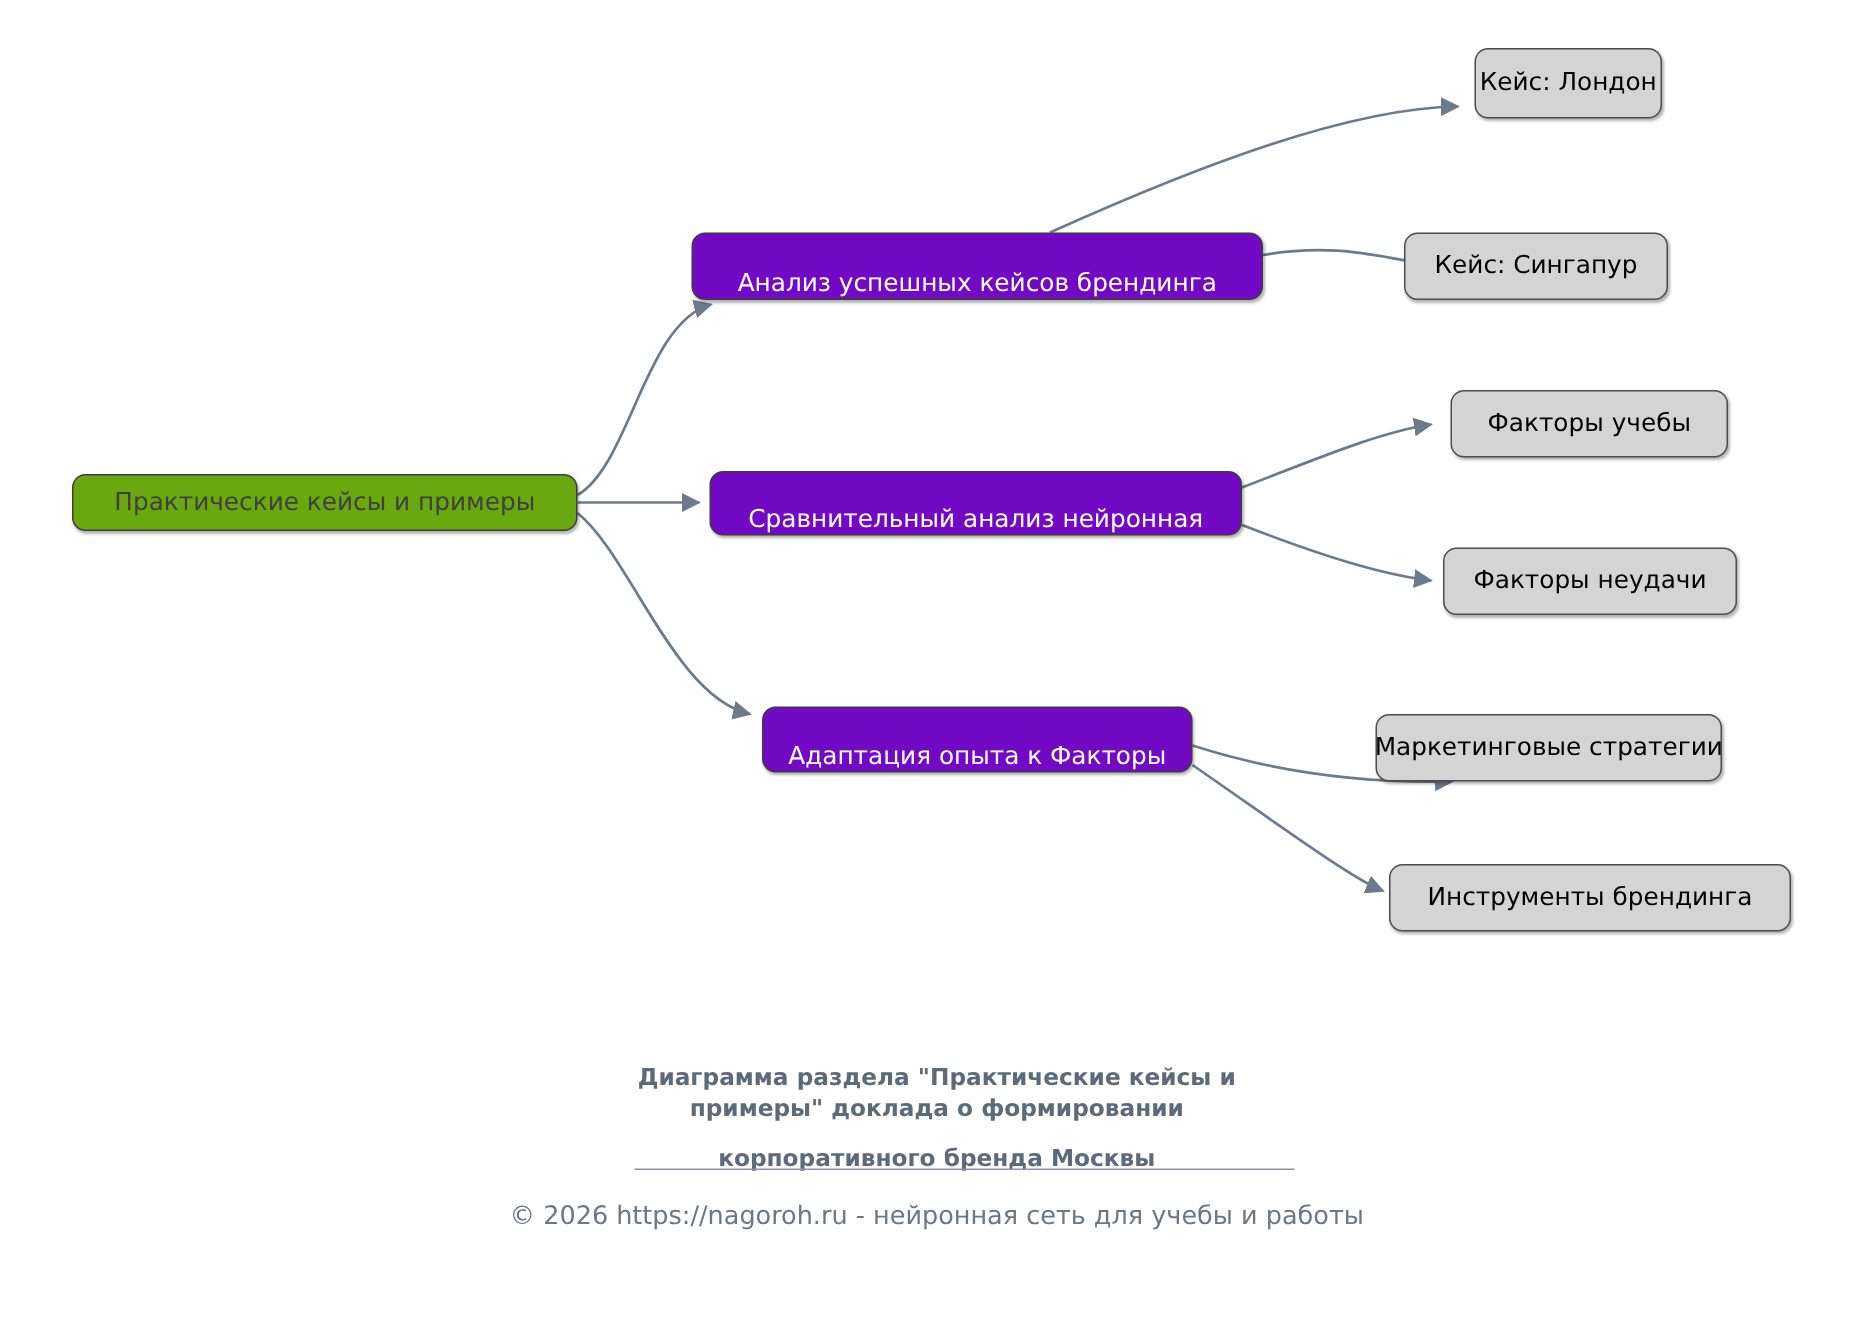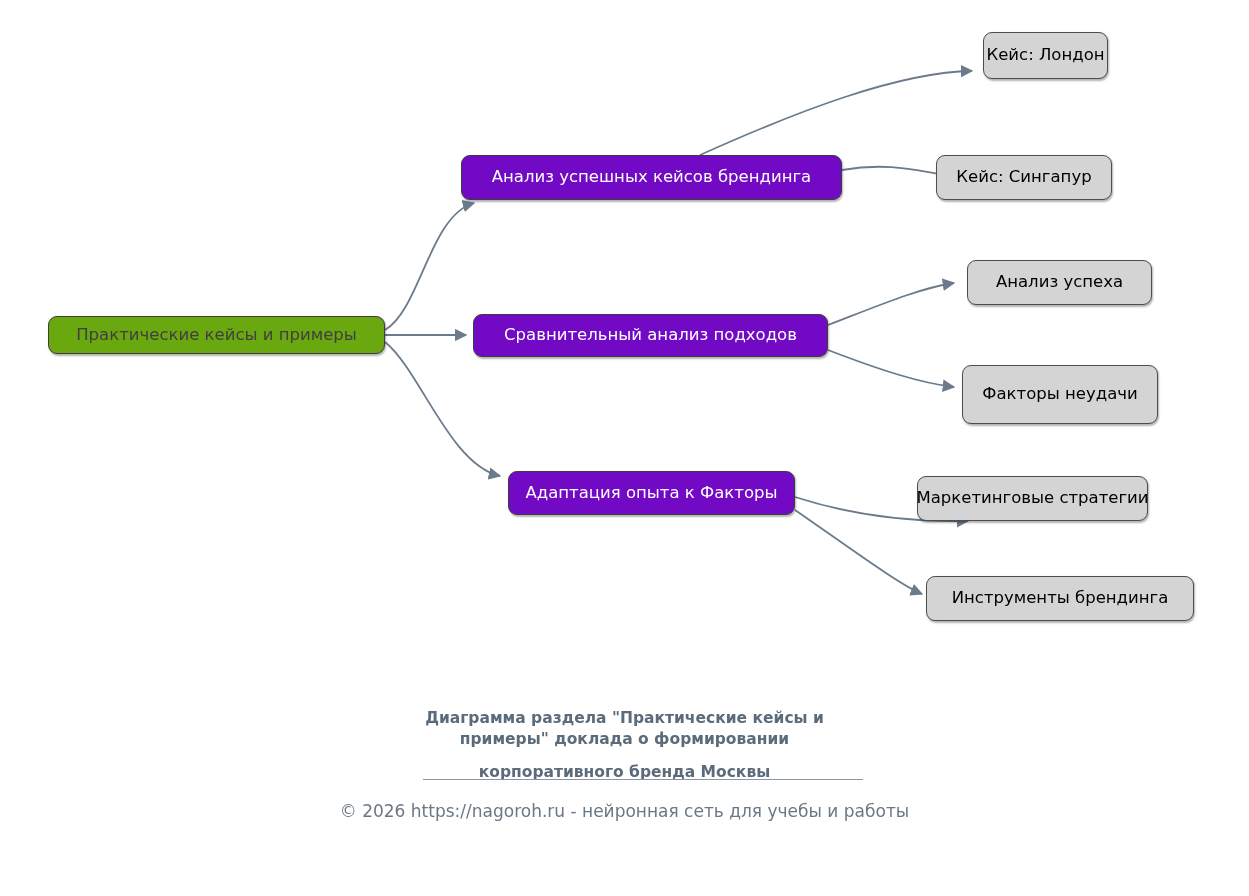--- a/index.html
+++ b/index.html
@@ -44,20 +44,21 @@
   }
   .node.root {
     background: #6aa80f;
     color: #404040;
     border-color: #3d3d3d;
   }
   .node.branch {
     background: #7209c4;
     color: #ffffff;
     border-color: #3d3d3d;
+    align-items: flex-end;
   }
   .node.leaf {
     background: #d4d4d4;
     color: #000000;
     border-color: #4d4d4d;
   }
   .caption {
     position: absolute;
     left: 0;
     width: 1249px;
@@ -110,40 +111,40 @@
 
   <div class="node root" style="left:48px; top:316px; width:337px; height:38px;">
     <span>Практические кейсы и примеры</span>
   </div>
 
   <div class="node branch" style="left:461px; top:155px; width:381px; height:45px;">
     <span>Анализ успешных кейсов брендинга</span>
   </div>
 
   <div class="node branch" style="left:473px; top:314px; width:355px; height:43px;">
-    <span>Сравнительный анализ подходов</span>
+    <span>Сравнительный анализ нейронная</span>
   </div>
 
   <div class="node branch" style="left:508px; top:471px; width:287px; height:44px;">
     <span>Адаптация опыта к Факторы</span>
   </div>
 
   <div class="node leaf" style="left:983px; top:32px; width:125px; height:47px;">
     <span>Кейс: Лондон</span>
   </div>
 
   <div class="node leaf" style="left:936px; top:155px; width:176px; height:45px;">
     <span>Кейс: Сингапур</span>
   </div>
 
   <div class="node leaf" style="left:967px; top:260px; width:185px; height:45px;">
-    <span>Анализ успеха</span>
+    <span>Факторы учебы</span>
   </div>
 
-  <div class="node leaf" style="left:962px; top:365px; width:196px; height:59px;">
+  <div class="node leaf" style="left:962px; top:365px; width:196px; height:45px;">
     <span>Факторы неудачи</span>
   </div>
 
   <div class="node leaf" style="left:917px; top:476px; width:231px; height:45px;">
     <span>Маркетинговые стратегии</span>
   </div>
 
   <div class="node leaf" style="left:926px; top:576px; width:268px; height:45px;">
     <span>Инструменты брендинга</span>
   </div>

